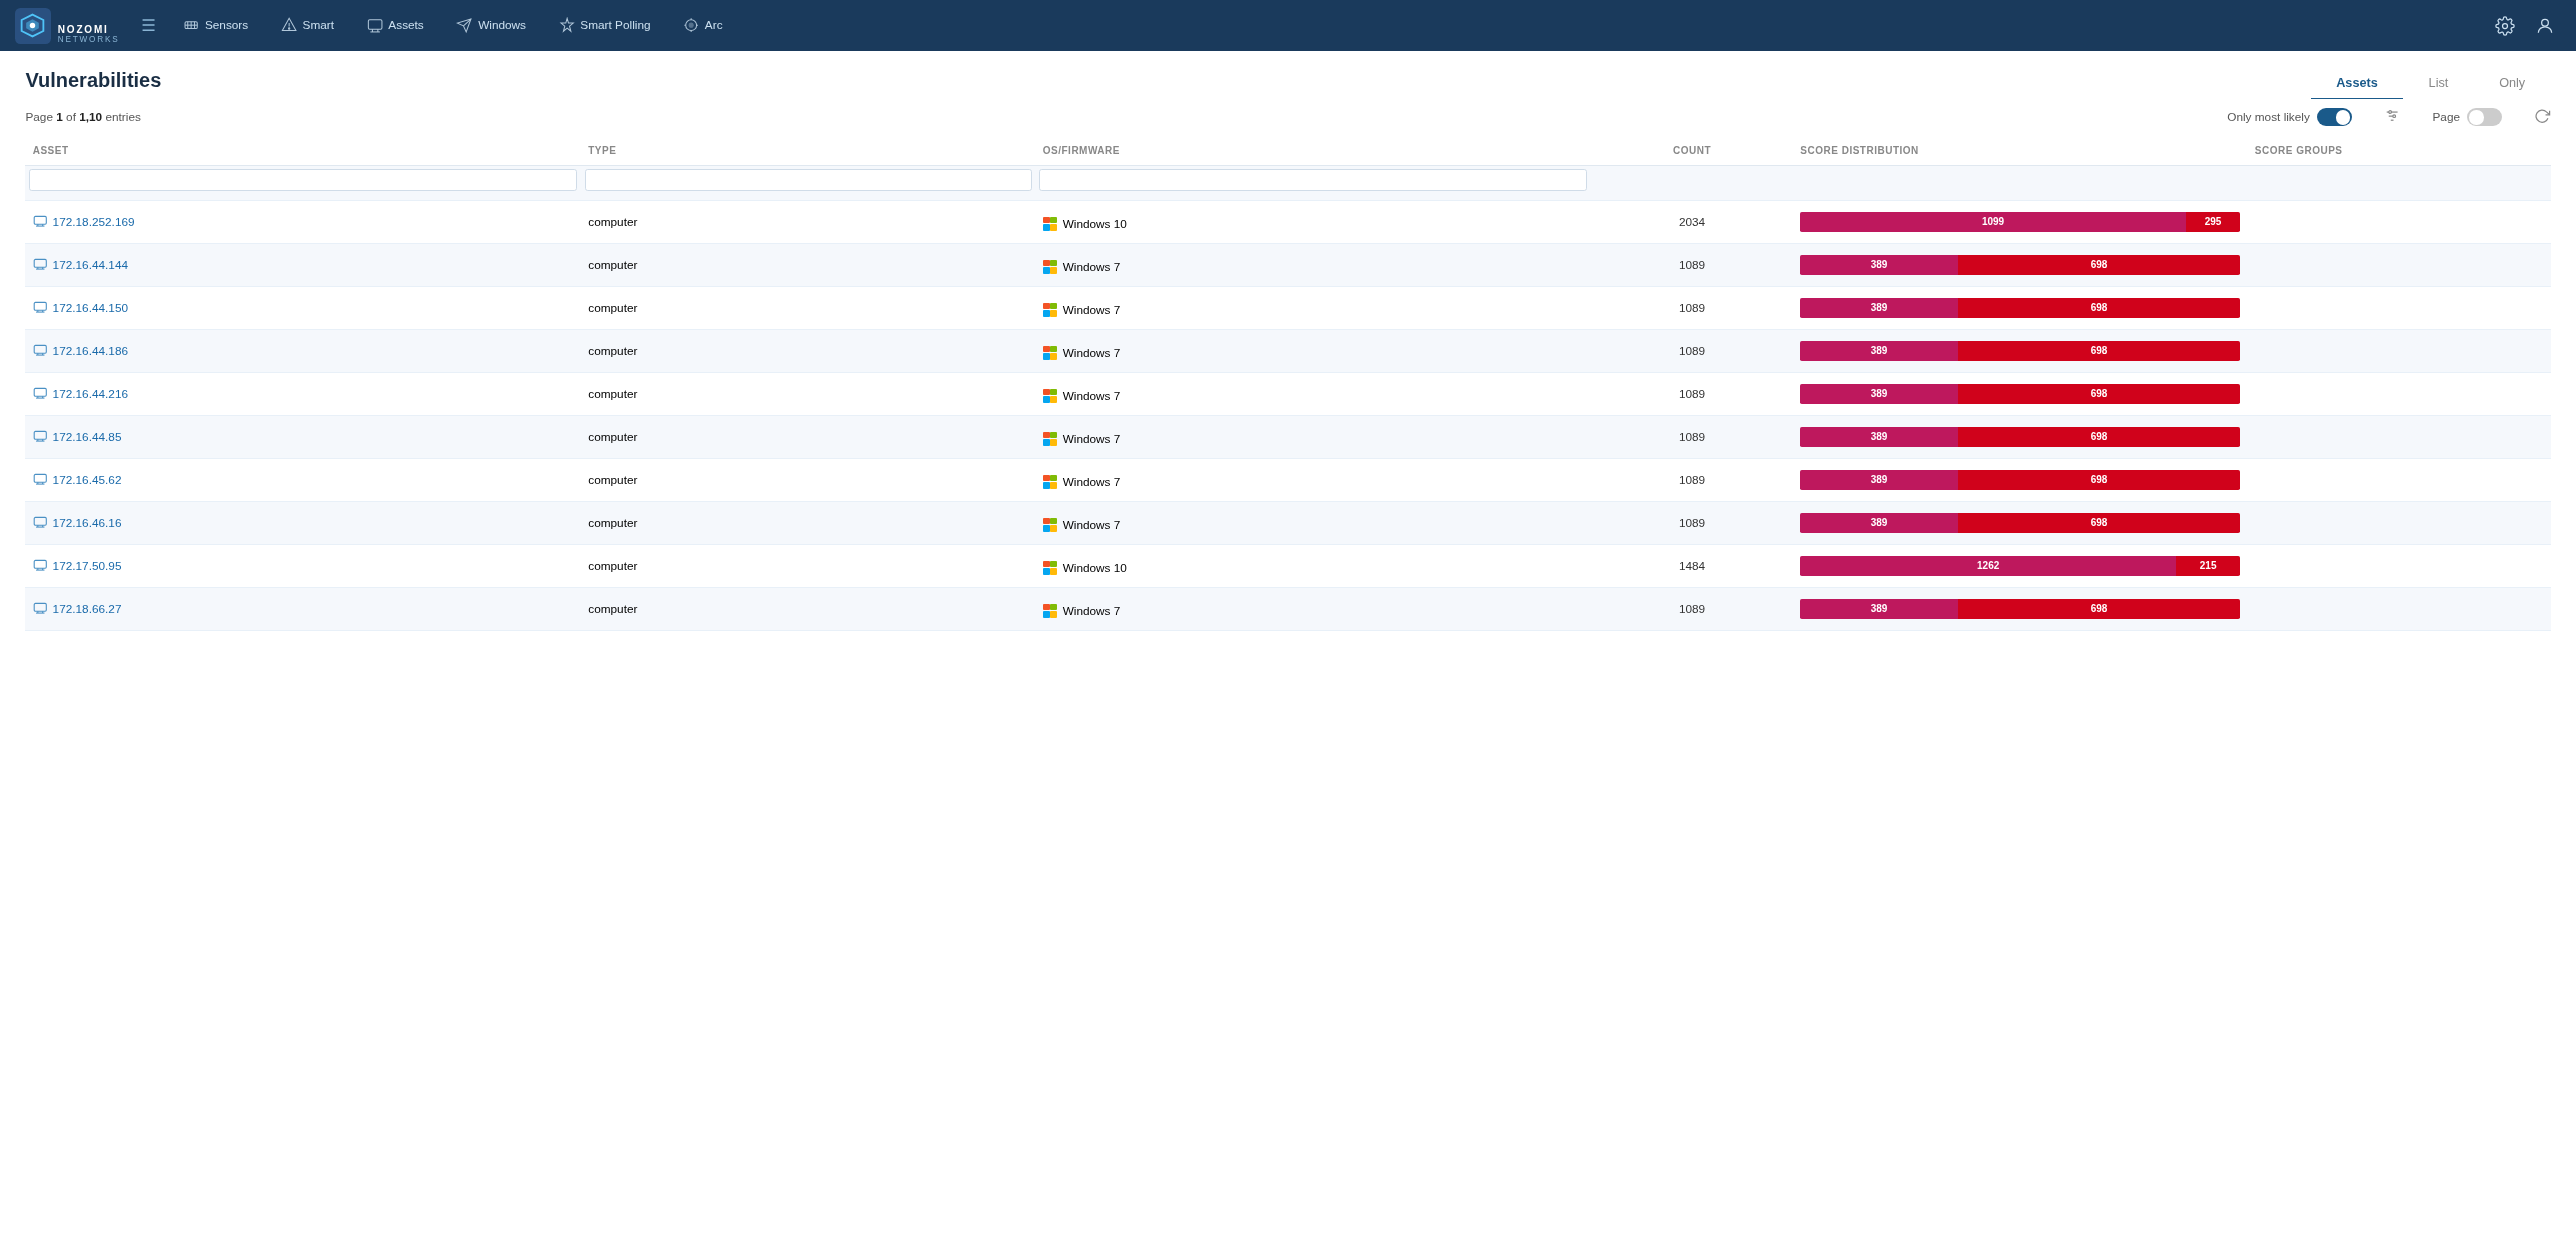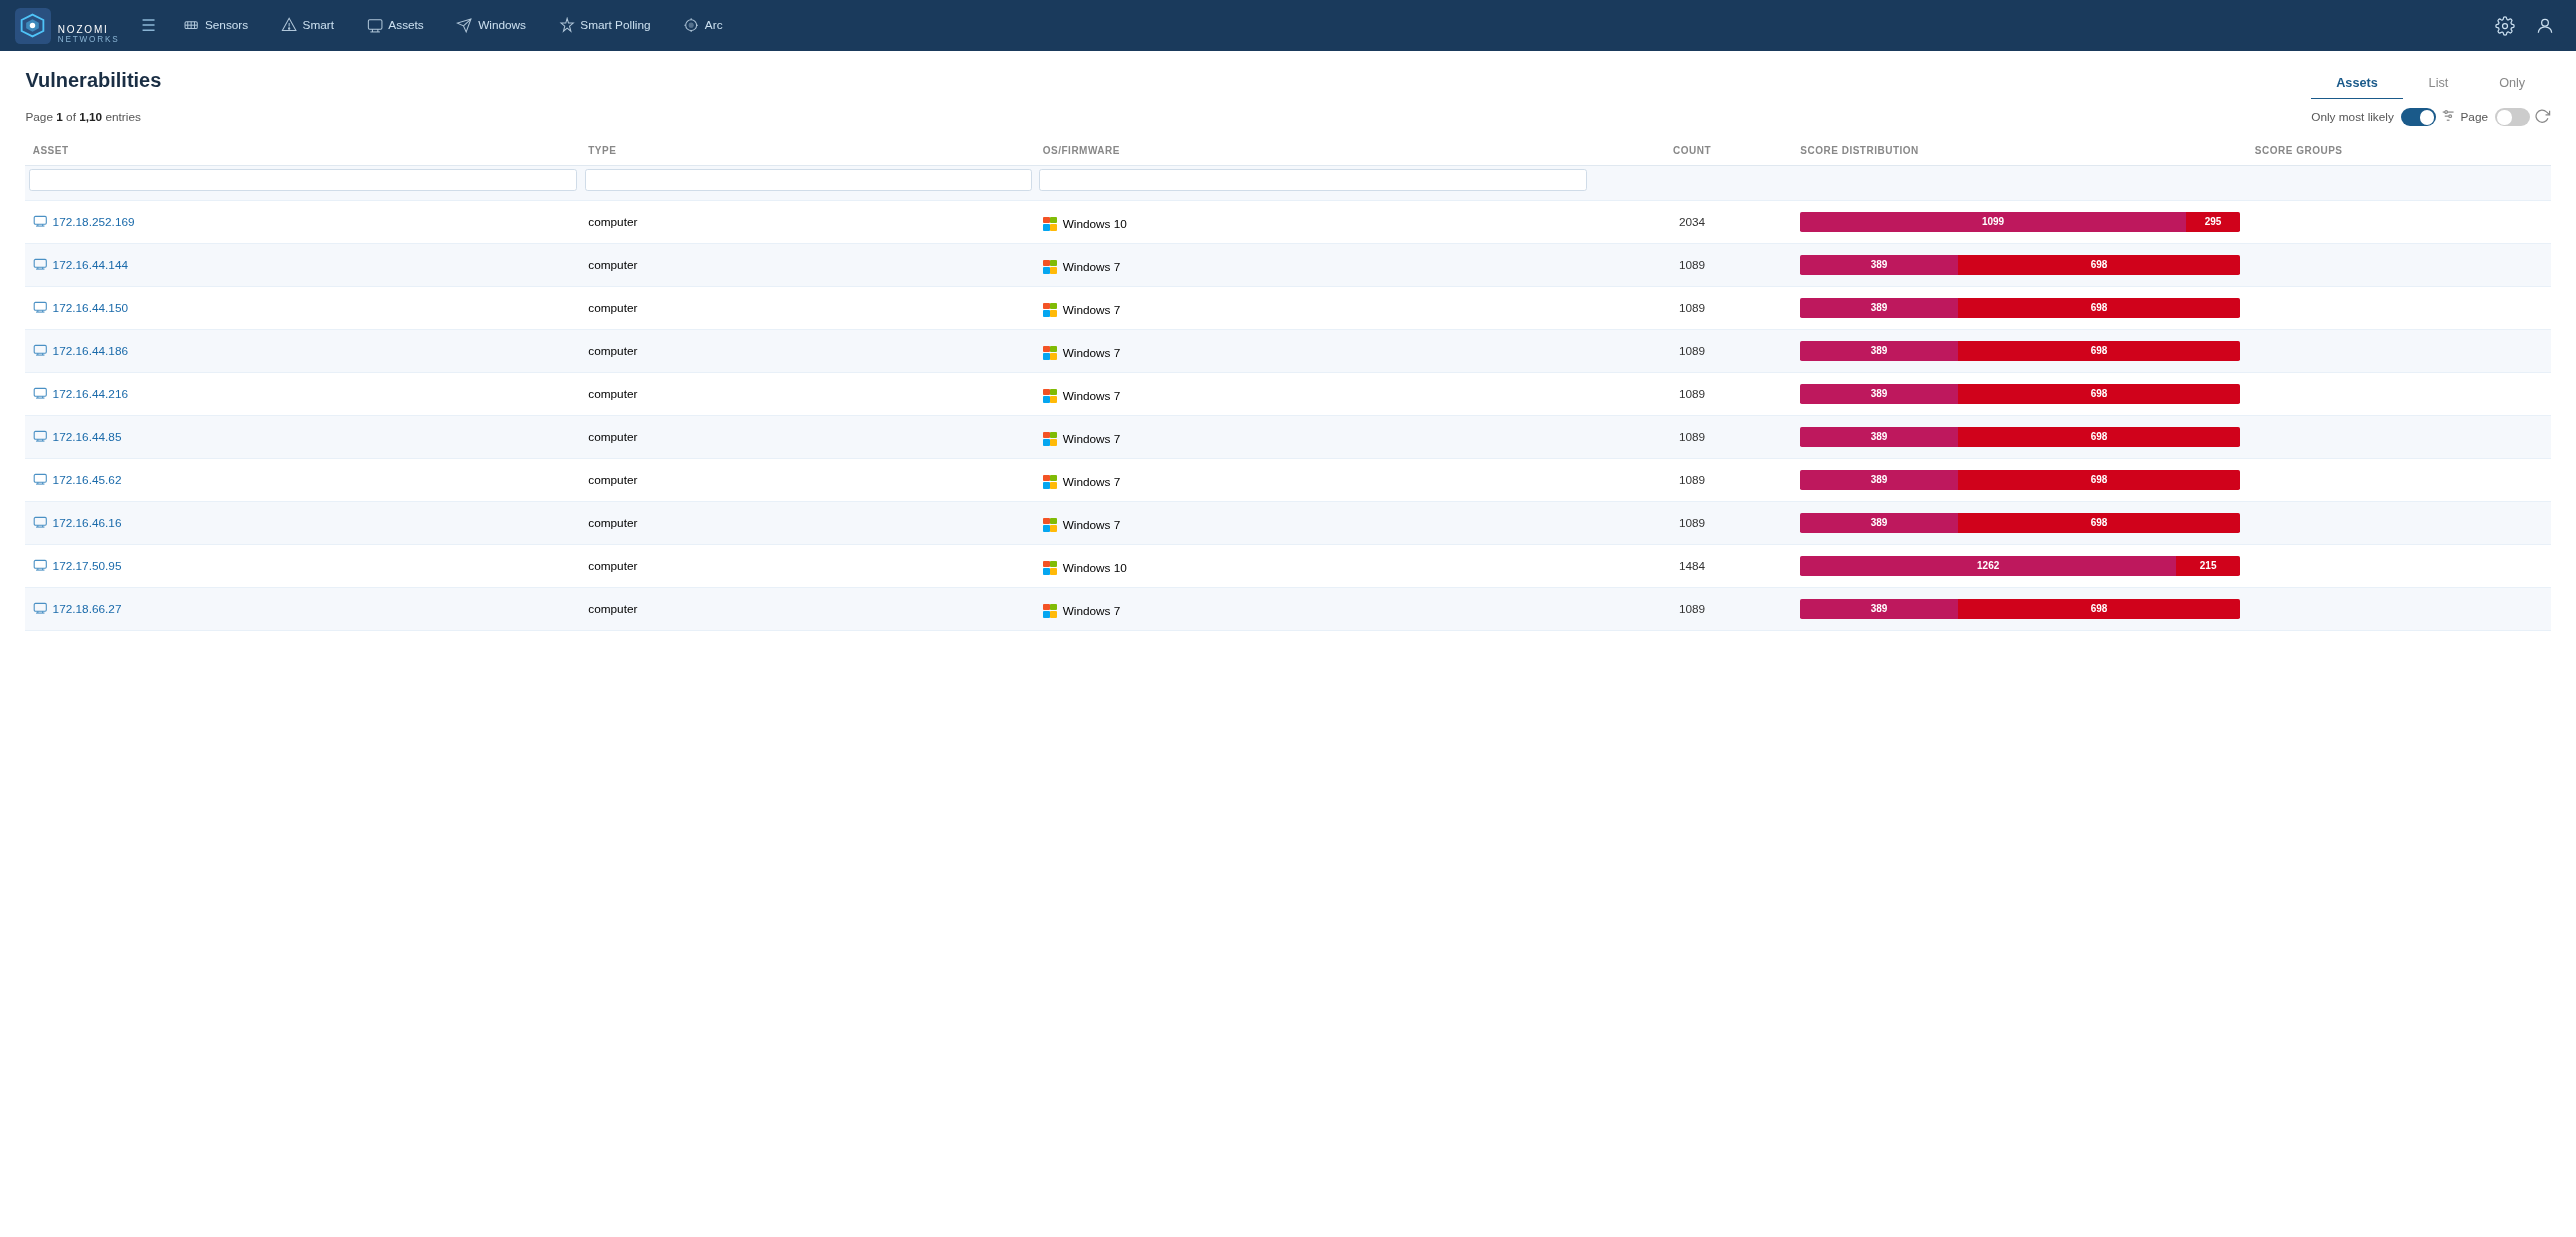--- a/index.html
+++ b/index.html
@@ -22,21 +22,21 @@
     .page-header { padding: 18px 25.4px 0; display: flex; align-items: flex-start; justify-content: space-between; }
     .page-title { font-size: 20px; font-weight: 700; color: #1a2e44; }
     .tabs { display: flex; gap: 0; align-items: flex-end; }
     .tab { font-size: 12.7px; padding: 7.3px 25.4px; cursor: pointer; color: #888; border-bottom: 1.8px solid transparent; }
     .tab.active { color: #1a5a8a; font-weight: 600; border-bottom: 1.8px solid #1a5a8a; }
 
     
     .filter-bar { padding: 9px 25.4px; display: flex; align-items: center; justify-content: space-between; }
     .page-info { font-size: 11.8px; color: #555; }
     .page-info strong { font-weight: 700; color: #222; }
-    .filter-controls { display: flex; align-items: center; gap: 4px; }
+    .filter-controls { display: flex; align-items: center; gap: 32px; }
     .toggle-group { display: flex; align-items: center; gap: 7.3px; font-size: 11.8px; color: #555; }
     .toggle { width: 35px; height: 18px; background: #1a5a8a; border-radius: 9px; position: relative; cursor: pointer; }
     .toggle-off { background: #ccc; }
     .toggle::after { content: ''; width: 14.5px; height: 14.5px; background: white; border-radius: 50%; position: absolute; top: 1.8px; right: 1.8px; }
     .toggle-off::after { left: 1.8px; right: auto; }
     .filter-icon { color: #888; font-size: 14.5px; cursor: pointer; }
     .refresh-icon { color: #888; font-size: 14.5px; cursor: pointer; }
 
     
     .table-wrap { padding: 0 25.4px; }
@@ -79,21 +79,21 @@
 <nav class="nav">
   <div class="nav-logo">
     <div class="nav-logo-box">
       <svg width="29" height="29" viewBox="0 0 32 32">
         <polygon points="16,4 28,10 28,22 16,28 4,22 4,10" fill="none" stroke="#4fc3f7" stroke-width="2"></polygon>
         <polygon points="16,9 23,13 23,19 16,23 9,19 9,13" fill="#4fc3f7" opacity="0.5"></polygon>
         <circle cx="16" cy="16" r="3" fill="white"></circle>
       </svg>
     </div>
     <div>
-      <div style="color:white;font-size:10px;font-weight:400;letter-spacing:1.8px;line-height:1.1;margin-top:16px;">NOZOMI</div>
+      <div style="color:white;font-size:10px;font-weight:700;letter-spacing:1.8px;line-height:1.1;margin-top:16px;">NOZOMI</div>
       <div style="color:#8ab4d4;font-size:8.2px;letter-spacing:1.8px;">NETWORKS</div>
     </div>
   </div>
 
   <span class="nav-menu-icon">☰</span>
 
   <div class="nav-item">
     <svg width="16.3" height="16.3" viewBox="0 0 24 24" fill="none" stroke="#cce0f0" stroke-width="1.5">
       <rect x="3" y="7" width="18" height="10" rx="2"></rect>
       <line x1="7" y1="7" x2="7" y2="17"></line>

